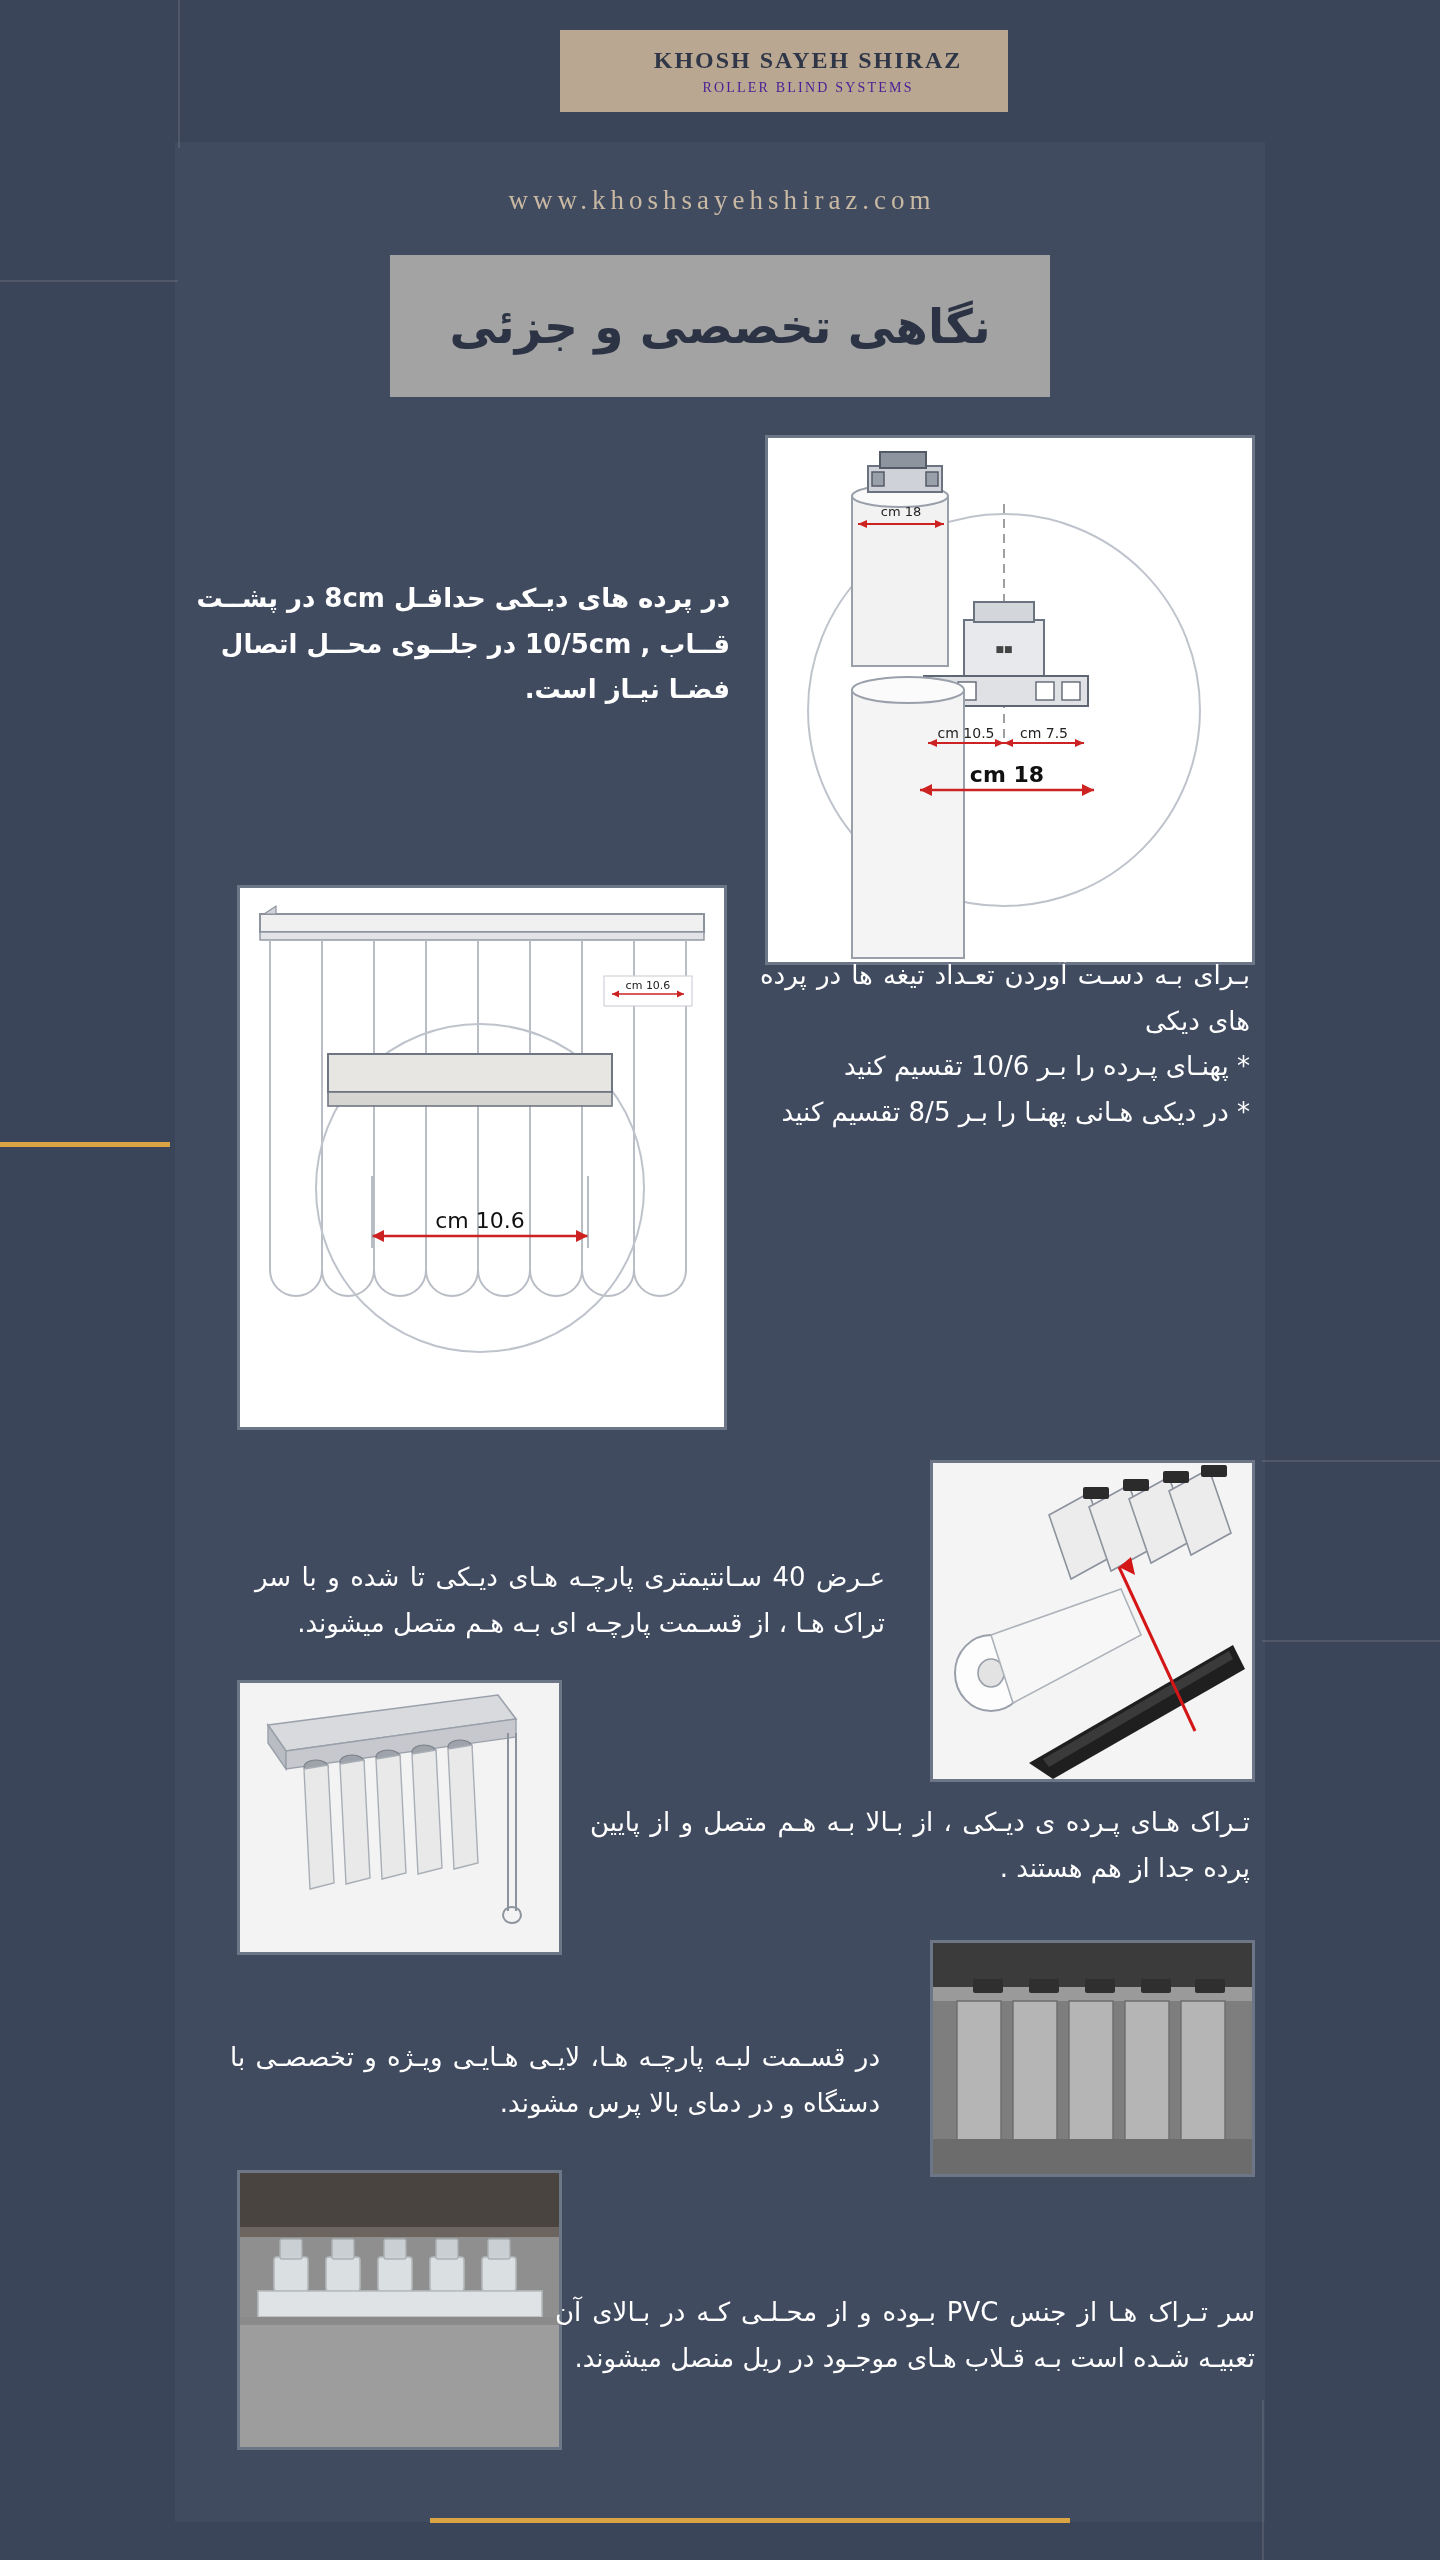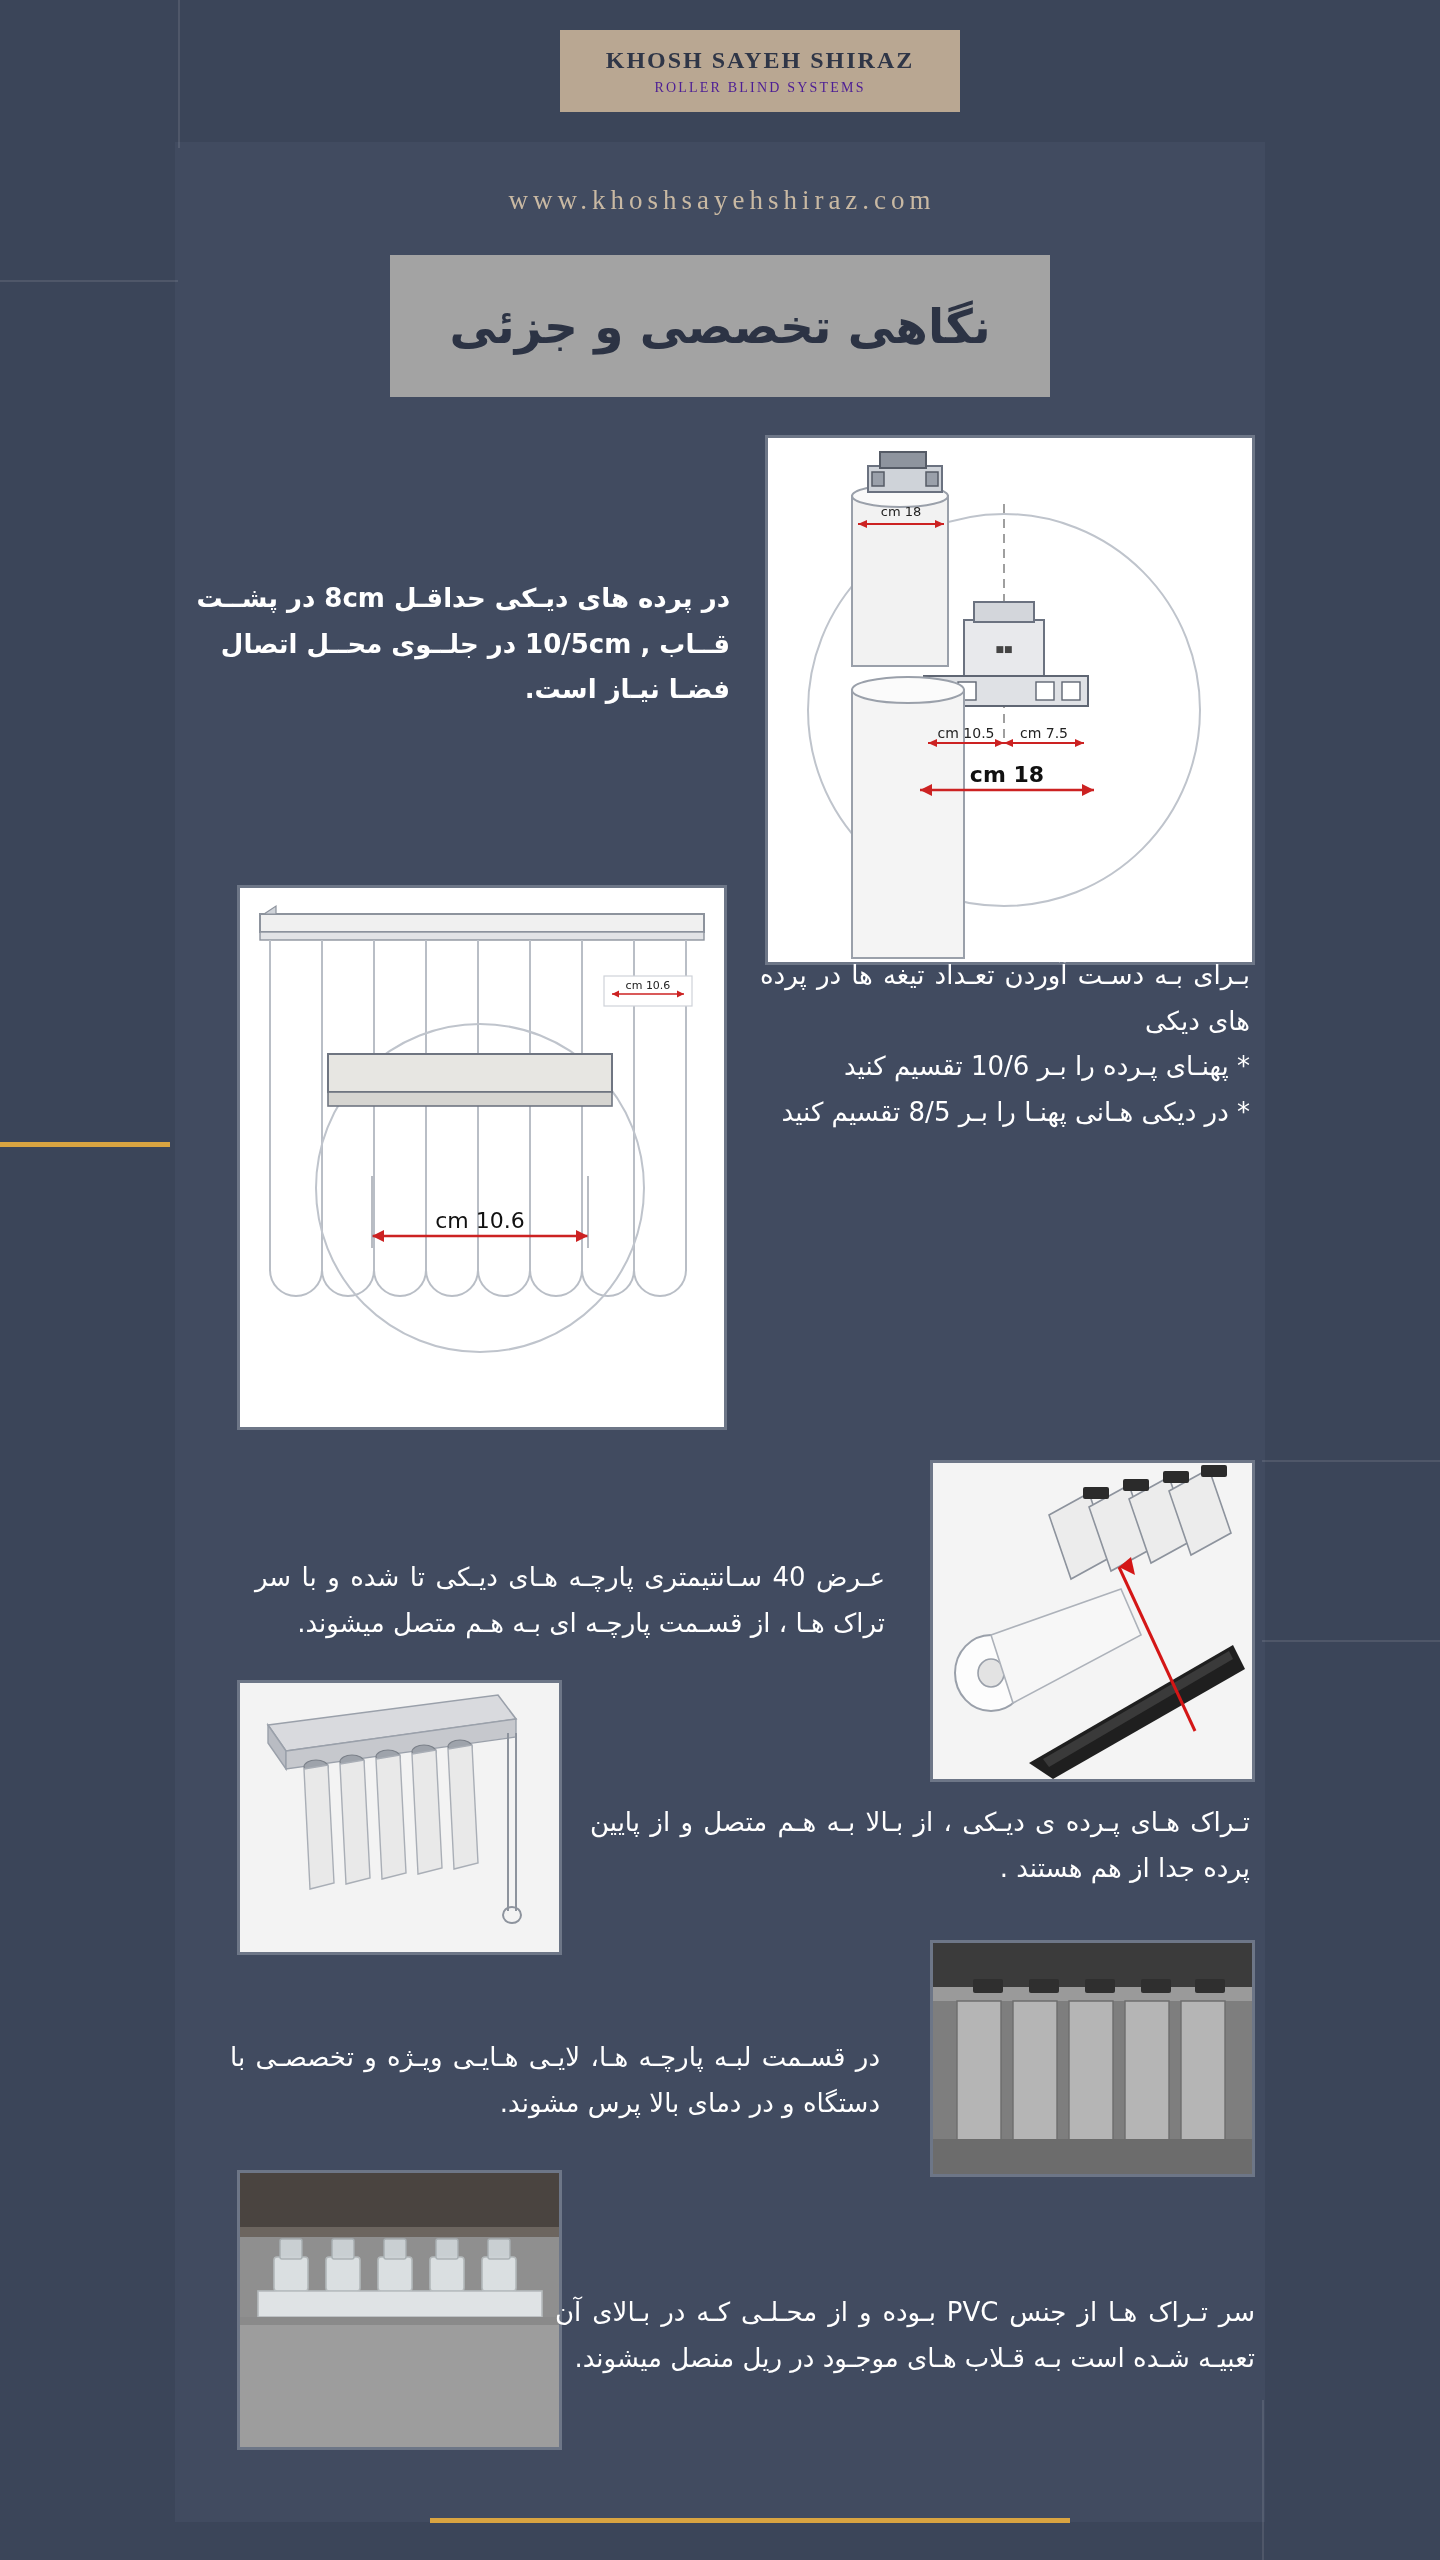--- a/index.html
+++ b/index.html
@@ -33,20 +33,21 @@
   .bg-thin.t3{left:1262px;top:1640px;width:178px;height:2px;}
   .bg-thin.v1{left:178px;top:0;width:2px;height:148px;}
   .bg-thin.v2{left:1262px;top:2400px;width:2px;height:160px;}
 
   
   .logo-box{
     position:absolute;left:560px;top:30px;width:400px;height:82px;
     background:#b9a792;
     display:flex;flex-direction:column;align-items:center;justify-content:center;
     color:#2d3445;
+    padding-left:48px;
   }
   .logo-main{
     font-size:24px;letter-spacing:2px;font-weight:bold;
     font-family:"Liberation Serif", serif;
     color:#2f3647;
   }
   .logo-sub{
     font-size:14px;letter-spacing:2.2px;margin-top:6px;
     font-family:"Liberation Serif", serif;
     color:#4c1d95;

